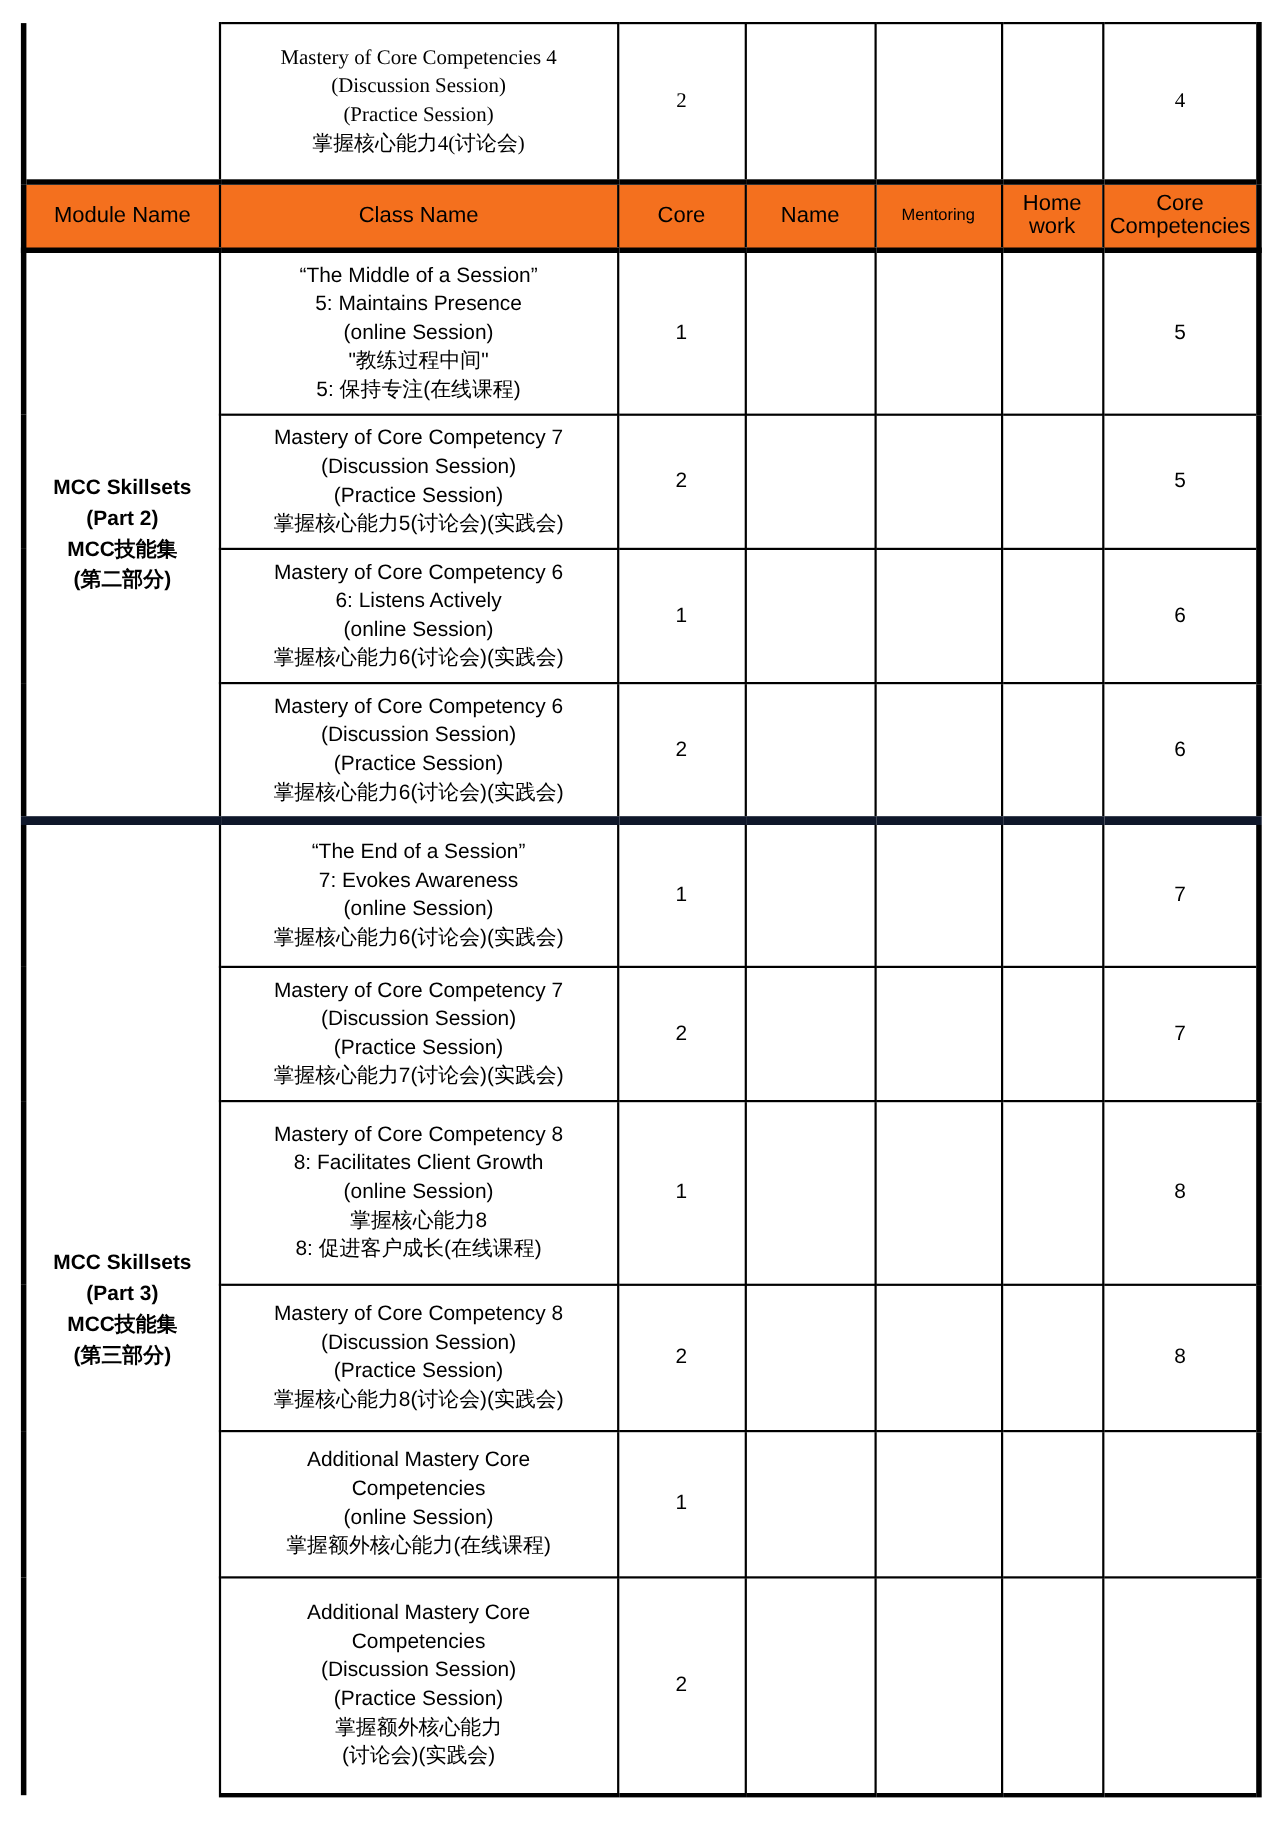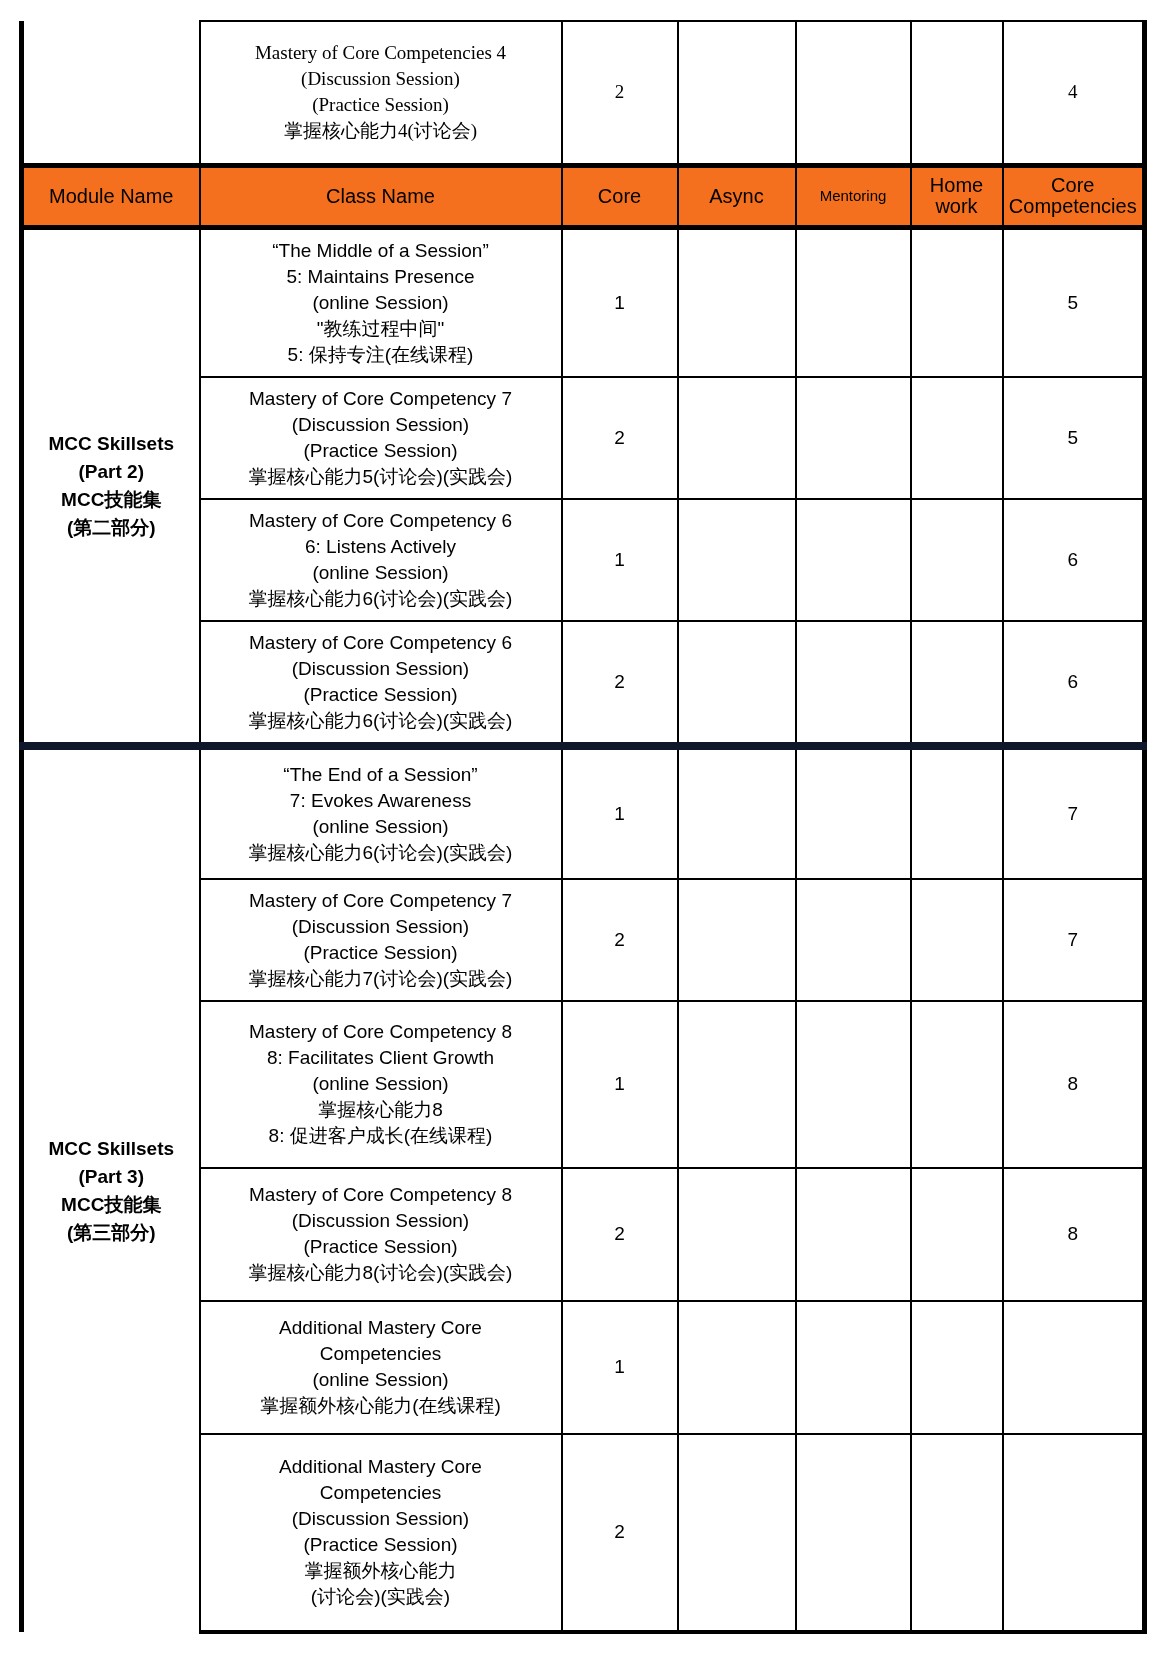--- a/index.html
+++ b/index.html
@@ -112,21 +112,21 @@
       <td class="num-cell"></td>
       <td class="num-cell"></td>
       <td class="num-cell"></td>
       <td class="num-cell edge-right">4</td>
     </tr>
 
     <tr class="header-row" style="height:62px;">
       <td class="edge-left">Module Name</td>
       <td>Class Name</td>
       <td>Core</td>
-      <td>Async</td>
+      <td>Name</td>
       <td class="hdr-mentoring">Mentoring</td>
       <td class="hdr-small">Home
 work</td>
       <td class="hdr-small edge-right">Core
 Competencies</td>
     </tr>
 
     <tr style="height:148px;">
       <td class="module-cell edge-left" rowspan="4">MCC Skillsets
 (Part 2)

